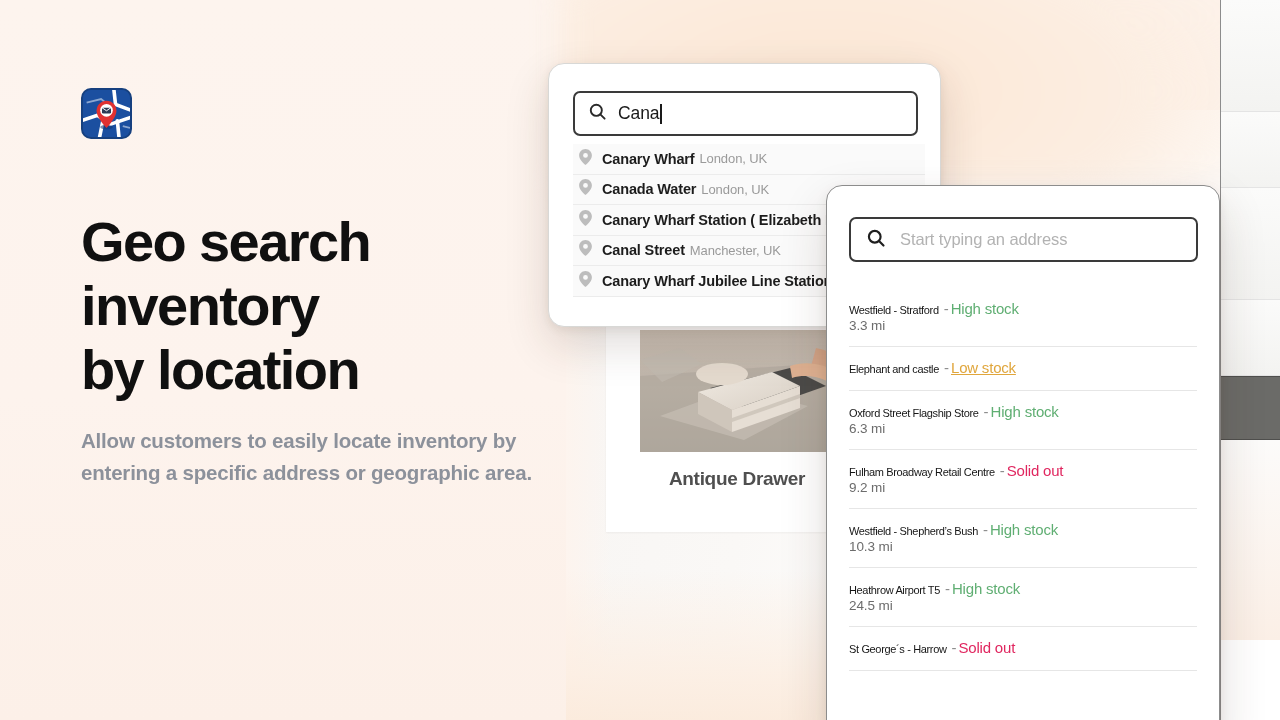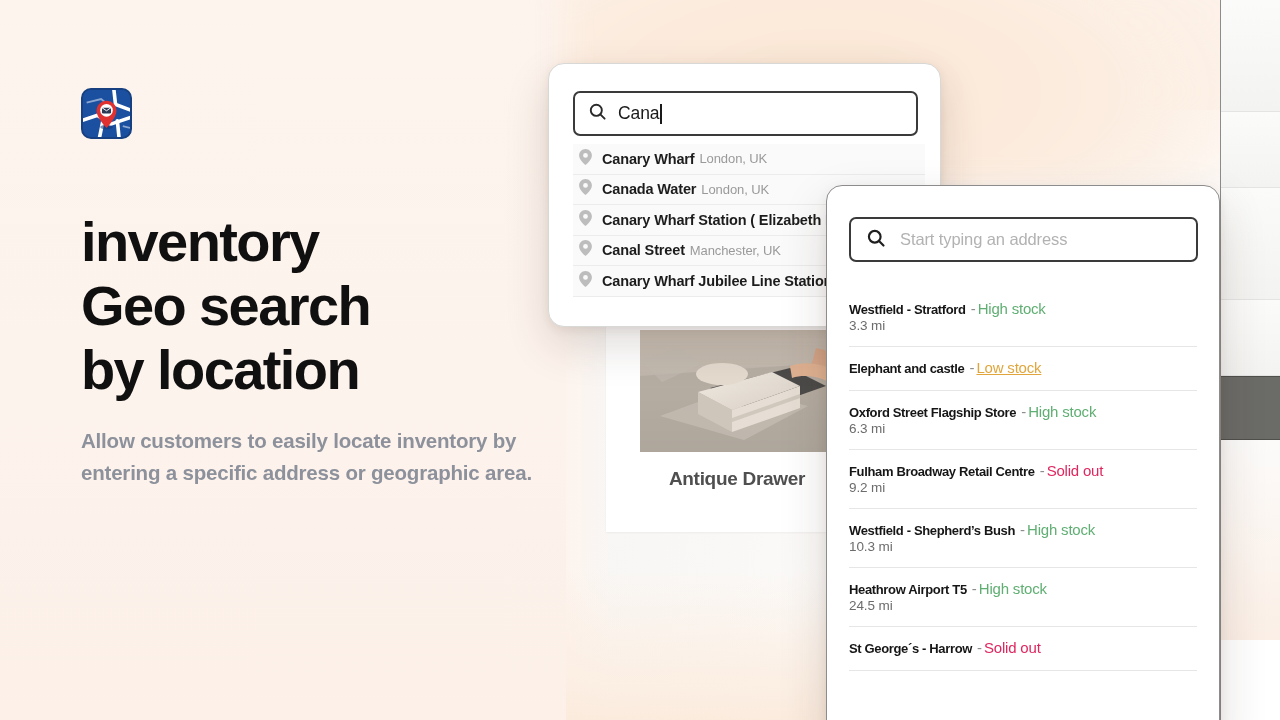--- a/index.html
+++ b/index.html
@@ -189,21 +189,21 @@
   .store-list {
     position: absolute; left: 22px; top: 104px; right: 22px;
   }
   .store-row {
     padding: 12px 0 13px;
     border-bottom: 1px solid #E6E6E6;
   }
   .store-row:first-child { padding-top: 10px; }
   .store-line { white-space: nowrap; }
   .store-name {
-    font-size: 13px; font-weight: 700; color: #161616; letter-spacing: -0.35px;
+    font-size: 11px; font-weight: 400; color: #161616; letter-spacing: -0.35px;
   }
   .store-dash { font-size: 15px; color: #8E8E8E; margin: 0 2px 0 5px; }
   .store-status { font-size: 15px; letter-spacing: -0.2px; }
   .status-high { color: #5FAE72; }
   .status-low  { color: #E0A63C; text-decoration: underline; }
   .status-out  { color: #E0265F; }
   .store-dist {
     margin-top: 0;
     font-size: 13.5px; color: #6C6C6C; letter-spacing: -0.1px;
   }
@@ -420,21 +420,21 @@
     <ellipse cx="26" cy="41" rx="7" ry="2.6" fill="#0E3775" opacity="0.55"></ellipse>
     <path d="M26 12c-6.1 0-11 4.9-11 11 0 8 11 19 11 19s11-11 11-19c0-6.1-4.9-11-11-11z" fill="#E03131"></path>
     <circle cx="26" cy="22.5" r="7" fill="#FFFFFF"></circle>
     <rect x="21" y="19.5" width="10" height="6.5" rx="1.4" fill="#2C3A55"></rect>
     <path d="M21 19.5 L26 23 L31 19.5" stroke="#FFFFFF" stroke-width="1.1" fill="none"></path>
   </svg>
 </div>
 
 <div class="hero">
   <h1>
+    <span>Geo search</span>
     <span>inventory</span>
-    <span>Geo search</span>
     <span>by location</span>
   </h1>
   <p>
     <span>Allow customers to easily locate inventory by</span>
     <span>entering a specific address or geographic area.</span>
   </p>
 </div>
 
 </body></html>

